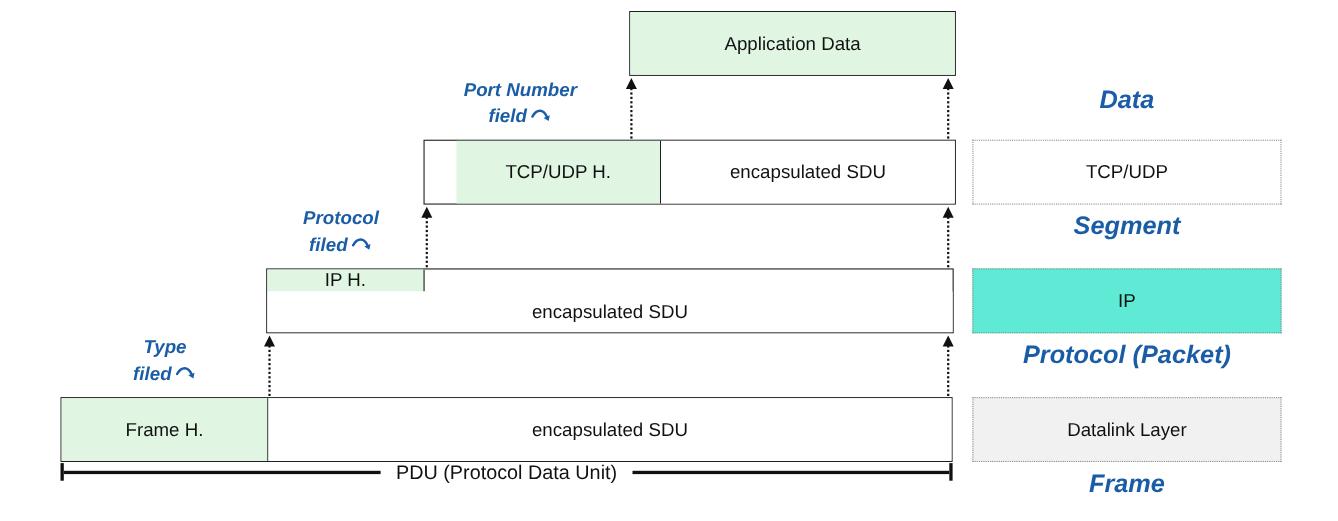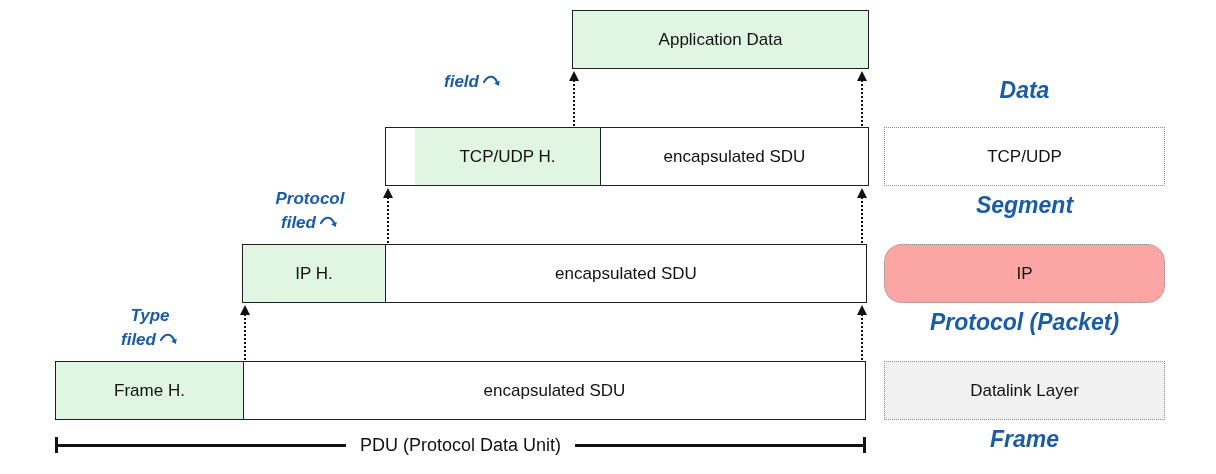--- a/index.html
+++ b/index.html
@@ -24,35 +24,35 @@
   .cell {
     display:flex; align-items:center; justify-content:center;
     font-size:17px; color:#111111; white-space:nowrap;
   }
   .hdr-cell { background:#e0f5e2; border-right:1.5px solid #1f1f1f; }
   .sdu-cell { flex:1; background:#ffffff; }
   #row-app   { left:572px; top:10px;  width:297px; background:#e0f5e2; }
   #row-app .hdr-cell { border-right:none; flex:1; }
   #row-tcp   { left:385px; top:127px; width:484px; }
   #row-tcp .hdr-cell { width:186px;margin-left:29px; }
-  #row-ip    { left:242px; top:244px; width:625px; }
+  #row-ip    { left:242px; top:244px; width:625px;flex-direction:column; }
   #row-ip .hdr-cell { width:143px; }
   #row-frame { left:55px;  top:361px; width:811px; }
   #row-frame .hdr-cell { width:188px; }
 
   
   .layer-box {
     position:absolute; left:884px; width:281px; height:59px;
     border:1.5px dotted #8c8c8c;
     display:flex; align-items:center; justify-content:center;
     font-size:17px; color:#111111; white-space:nowrap;
   }
   #layer-app      { top:11px;  background:#fdf2ee; }
   #layer-tcp      { top:127px; background:#ffffff; }
-  #layer-ip       { top:244px; background:#fca5a5;border-radius:18px; }
+  #layer-ip       { top:244px; background:#5eead4; }
   #layer-datalink { top:361px; background:#f1f1f1; }
 
   .unit-label {
     position:absolute; left:884px; width:281px;
     text-align:center;
     font-size:23px; font-style:italic; font-weight:bold;
     color:#1a5da6; white-space:nowrap;
   }
   #unit-data     { top:77px;  }
   #unit-segment  { top:192px; }
@@ -83,21 +83,21 @@
     font-size:17px; font-style:italic; font-weight:bold;
     color:#1a5da6; line-height:1.4; white-space:nowrap;
   }
   #ann-port     { left:393px; top:70px;  width:160px; }
   #ann-protocol { left:240px; top:187px; width:140px; }
   #ann-type     { left:85px;  top:304px; width:130px;font-style:italic; }
   .curve-svg { vertical-align:-3px; margin-left:3px; }
 
   
   #pdu-bracket {
-    position:absolute; left:55px; top:432px; width:811px; height:26px;
+    position:absolute; left:55px; top:416px; width:811px; height:26px;
     display:flex; align-items:center;
   }
   .pdu-tick { width:3px; height:16px; background:#111111; }
   .pdu-bar  { flex:1; height:3px; background:#111111; }
   #pdu-label {
     padding:0 14px; font-size:18px; color:#111111; white-space:nowrap;
   }
 </style>
 </head>
 <body>
@@ -133,20 +133,21 @@
   <div class="unit-label" id="unit-frame">Frame</div>
 
   <div class="varrow" id="arr-1l"></div>
   <div class="varrow" id="arr-1r"></div>
   <div class="varrow" id="arr-2l"></div>
   <div class="varrow" id="arr-2r"></div>
   <div class="varrow" id="arr-3l"></div>
   <div class="varrow" id="arr-3r"></div>
 
   <div class="ann" id="ann-port">
+    <div>Port Number</div>
     <div><span>field</span><svg class="curve-svg" width="20" height="16" viewBox="0 0 20 16">
           <path d="M2 8 C6 1, 12 1, 15 8" fill="none" stroke="#1a5da6" stroke-width="2.2" stroke-linecap="round"></path>
           <path d="M16.8 12.1 L12.2 9.2 L17.8 6.8 Z" fill="#1a5da6"></path>
         </svg></div>
   </div>
 
   <div class="ann" id="ann-protocol">
     <div>Protocol</div>
     <div><span>filed</span><svg class="curve-svg" width="20" height="16" viewBox="0 0 20 16">
           <path d="M2 8 C6 1, 12 1, 15 8" fill="none" stroke="#1a5da6" stroke-width="2.2" stroke-linecap="round"></path>

